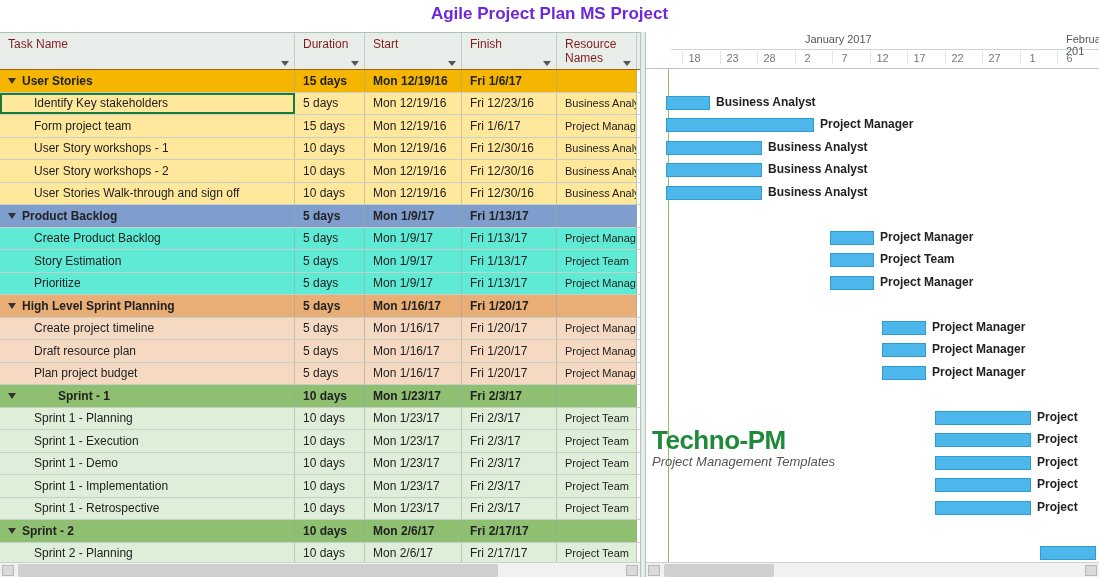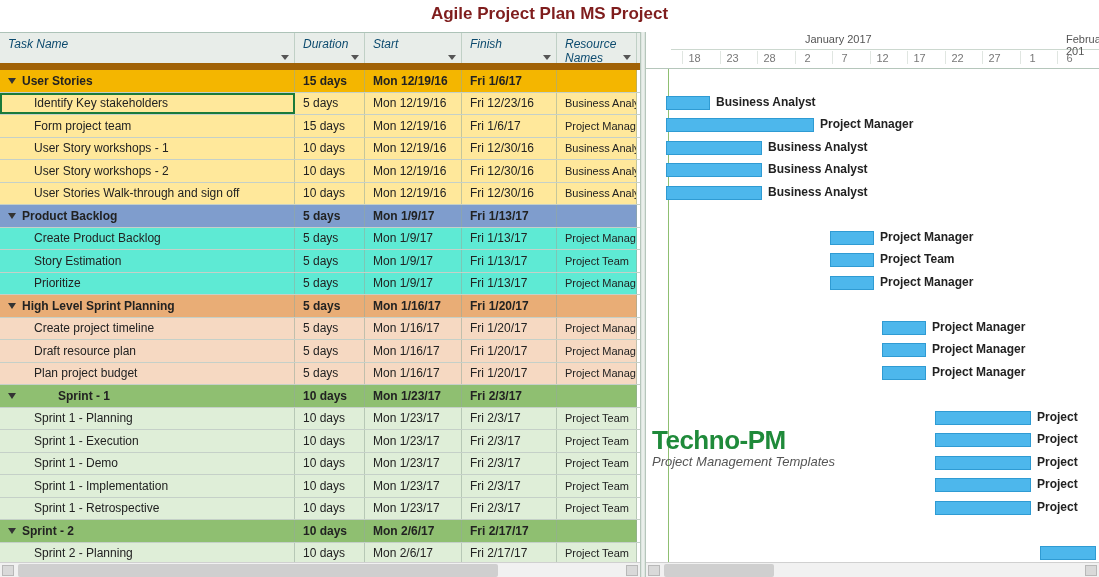--- a/index.html
+++ b/index.html
@@ -9,21 +9,21 @@
     font-size: 12px;
     background: #fff;
     color: #222;
     width: 1099px;
     height: 577px;
     overflow: hidden;
     position: relative;
   }
   .title {
     text-align: center;
-    color: #7f1d1d;
+    color: #6d28d9;
     font-size: 17px;
     font-weight: 600;
     height: 32px;
     line-height: 28px;
   }
   .main {
     display: flex;
     flex-direction: row;
     height: 545px;
     position: relative;
@@ -31,24 +31,23 @@
   
   .grid {
     flex: 0 0 640px;
     border-top: 1px solid #adc3b8;
     position: relative;
   }
   .grid-header {
     display: flex;
     height: 37px;
     background: #e8ede9;
-    border-bottom: 7px solid #a16207;
-    color: #0c4a6e;
+    border-bottom: 1px solid #a16207;
+    color: #7f1d1d;
     font-size: 12px;
-    font-style: italic;
   }
   .grid-header .hc {
     padding: 4px 6px 0 8px;
     border-right: 1px solid #c0d0c6;
     position: relative;
     display: flex;
     align-items: flex-start;
     text-align: left;
   }
   .hc.tn  { width: 295px; }

